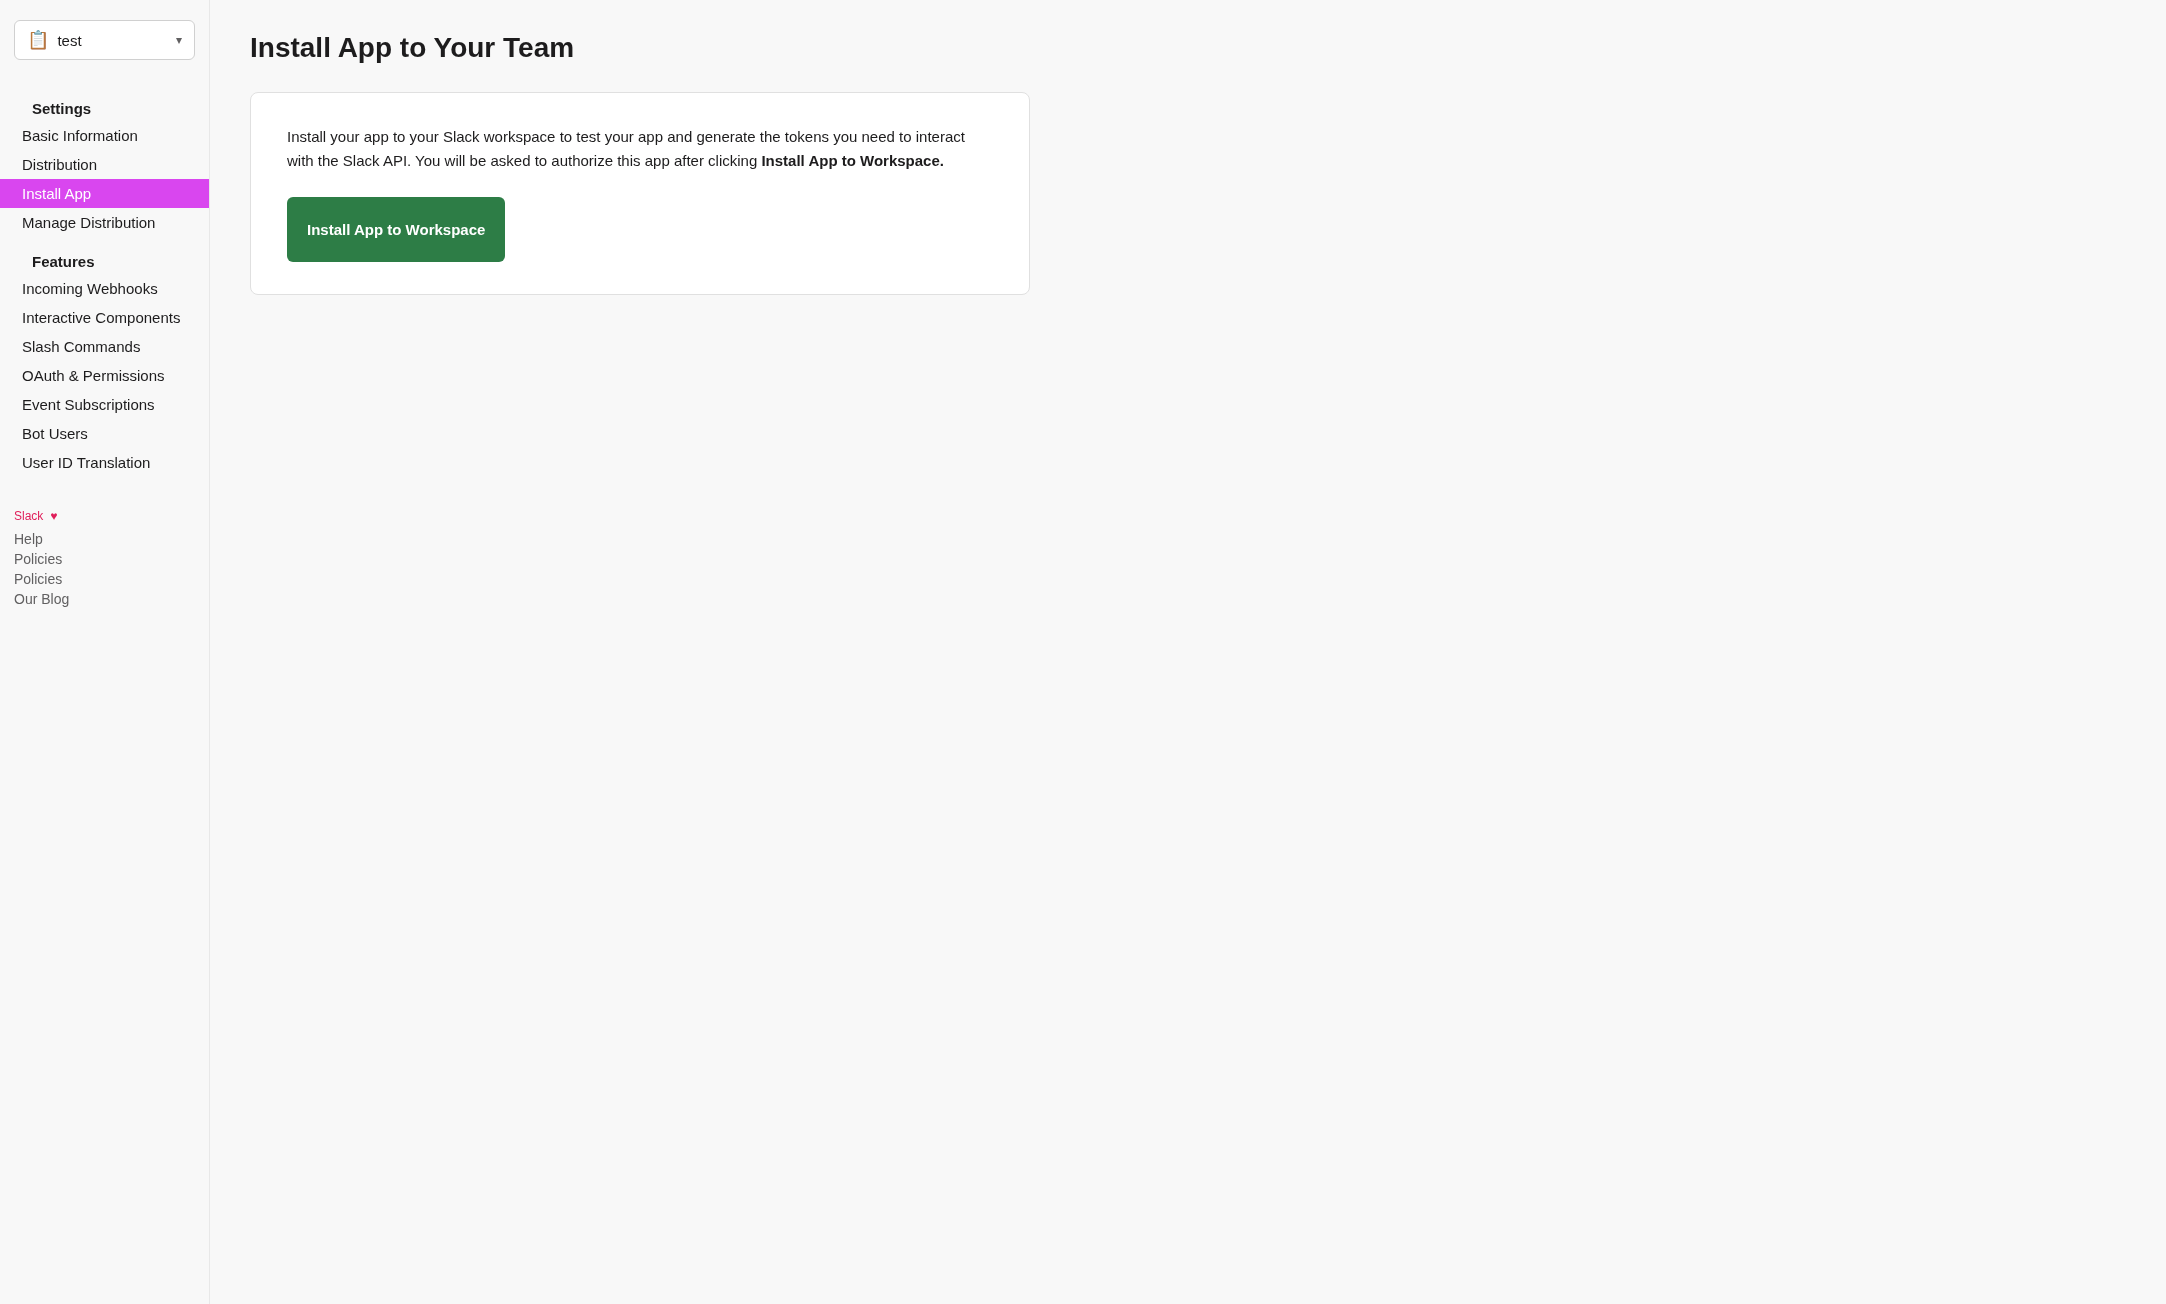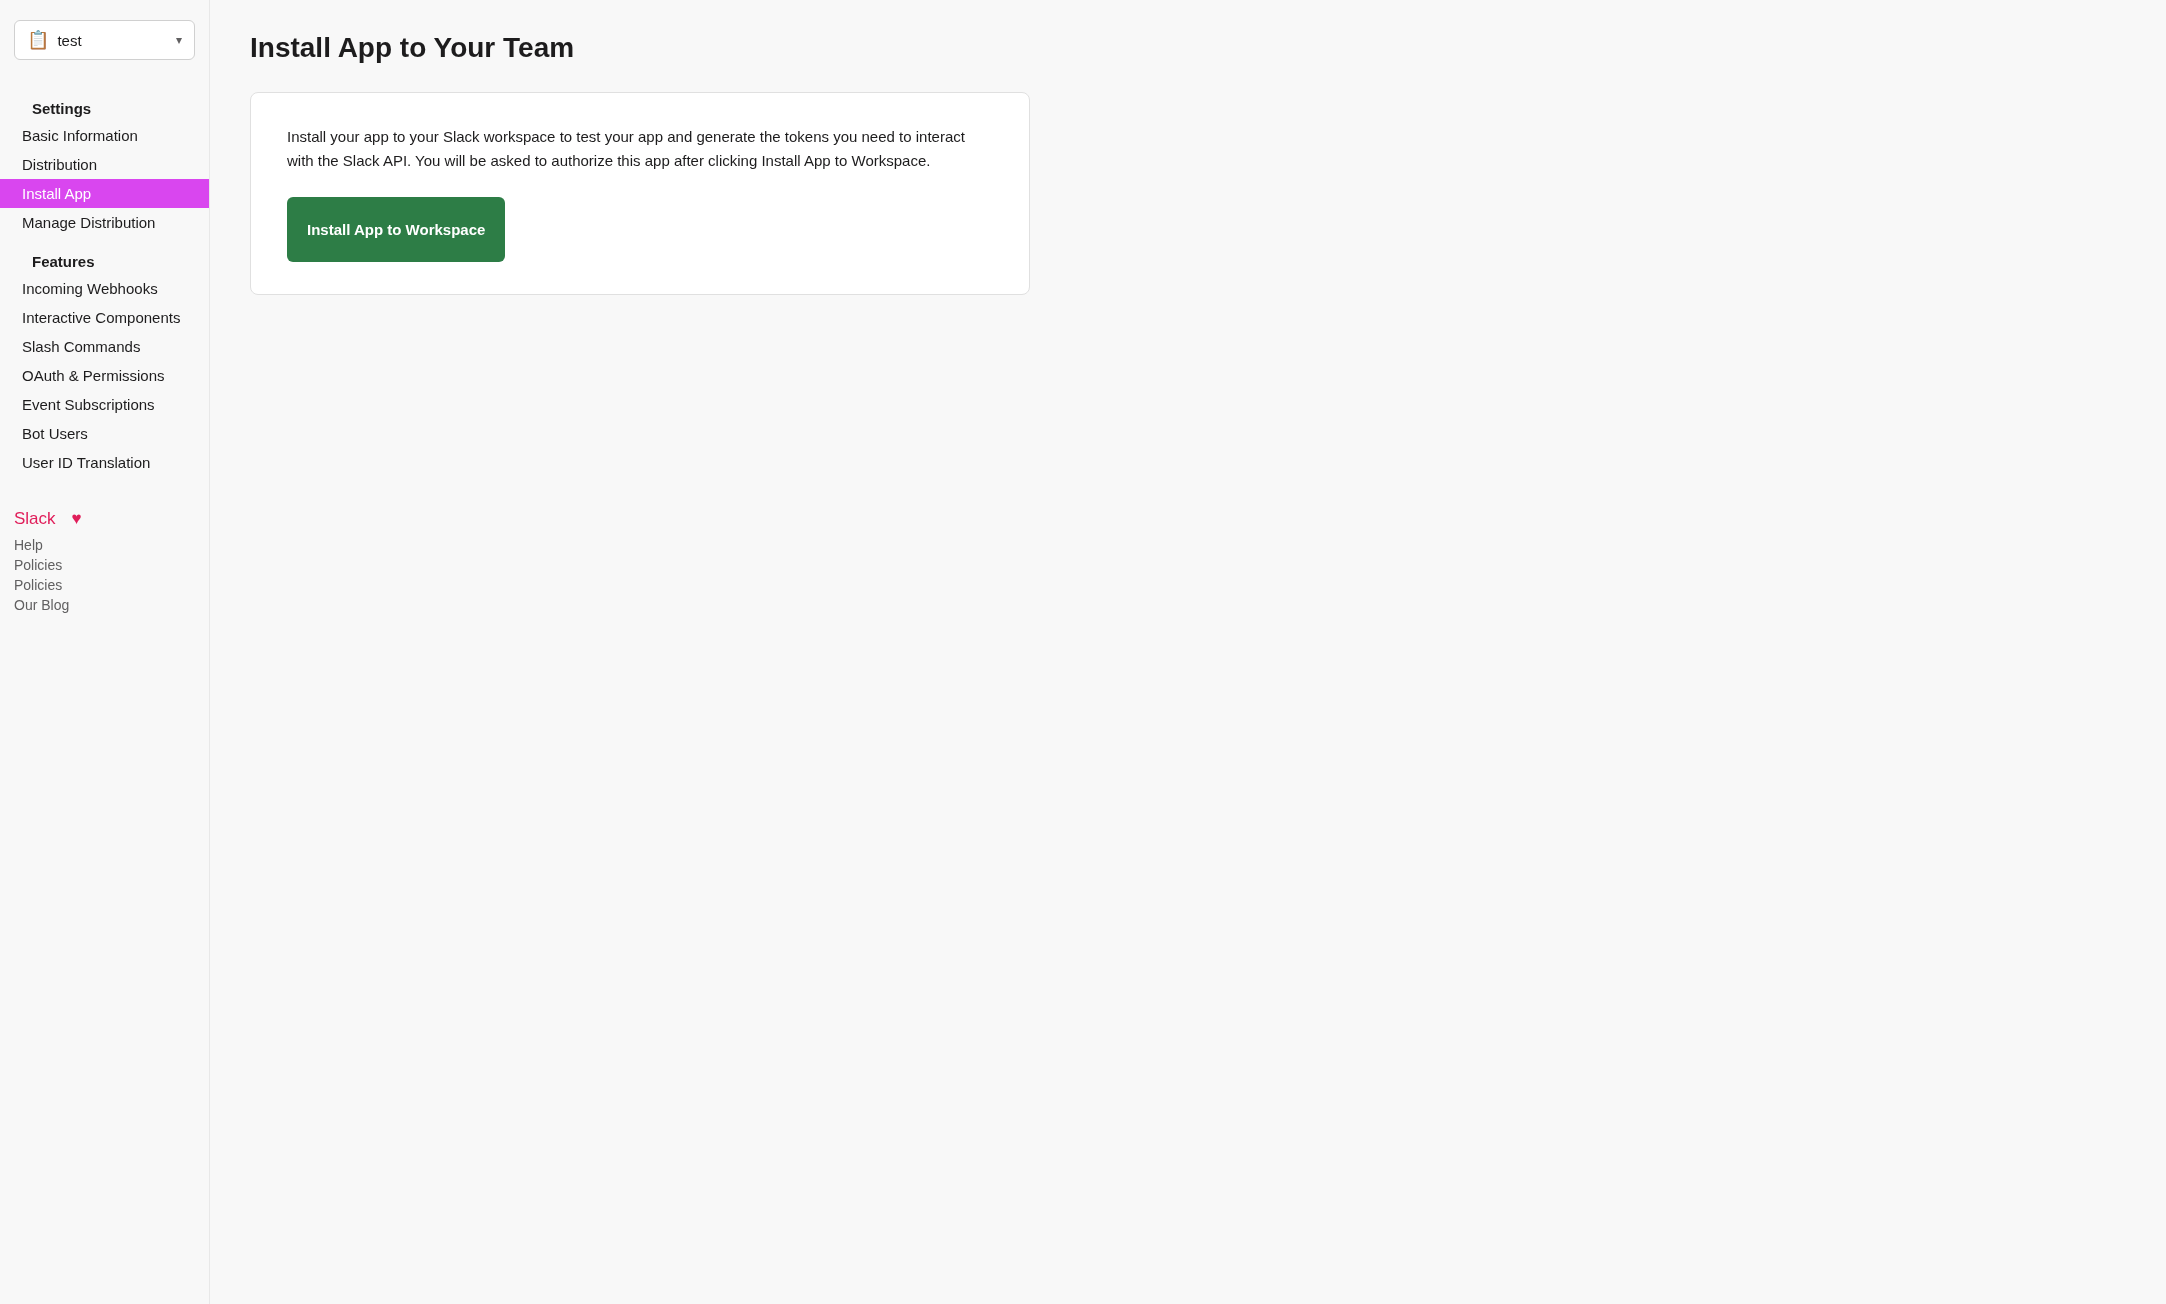--- a/index.html
+++ b/index.html
@@ -79,26 +79,26 @@
       border-radius: 0;
     }
 
     .sidebar-footer {
       margin-top: 32px;
       padding: 0 14px;
     }
 
     .slack-brand {
       color: #e01e5a;
-      font-size: 17px;
+      font-size: 12px;
       font-weight: 500;
       margin-bottom: 6px;
       display: flex;
       align-items: center;
-      gap: 16px;
+      gap: 7px;
     }
 
     .footer-link {
       display: block;
       color: #616061;
       font-size: 14px;
       padding: 2px 0;
       cursor: pointer;
     }
 
@@ -123,21 +123,21 @@
     }
 
     .install-description {
       font-size: 15px;
       line-height: 1.6;
       color: #1d1c1d;
       margin-bottom: 24px;
     }
 
     .install-description strong {
-      font-weight: 400;
+      font-weight: 700;
       margin-top: 17px;
     }
 
     .install-btn {
       background: #2d7d46;
       color: white;
       border: none;
       border-radius: 6px;
       padding: 24px 20px;
       font-size: 15px;

